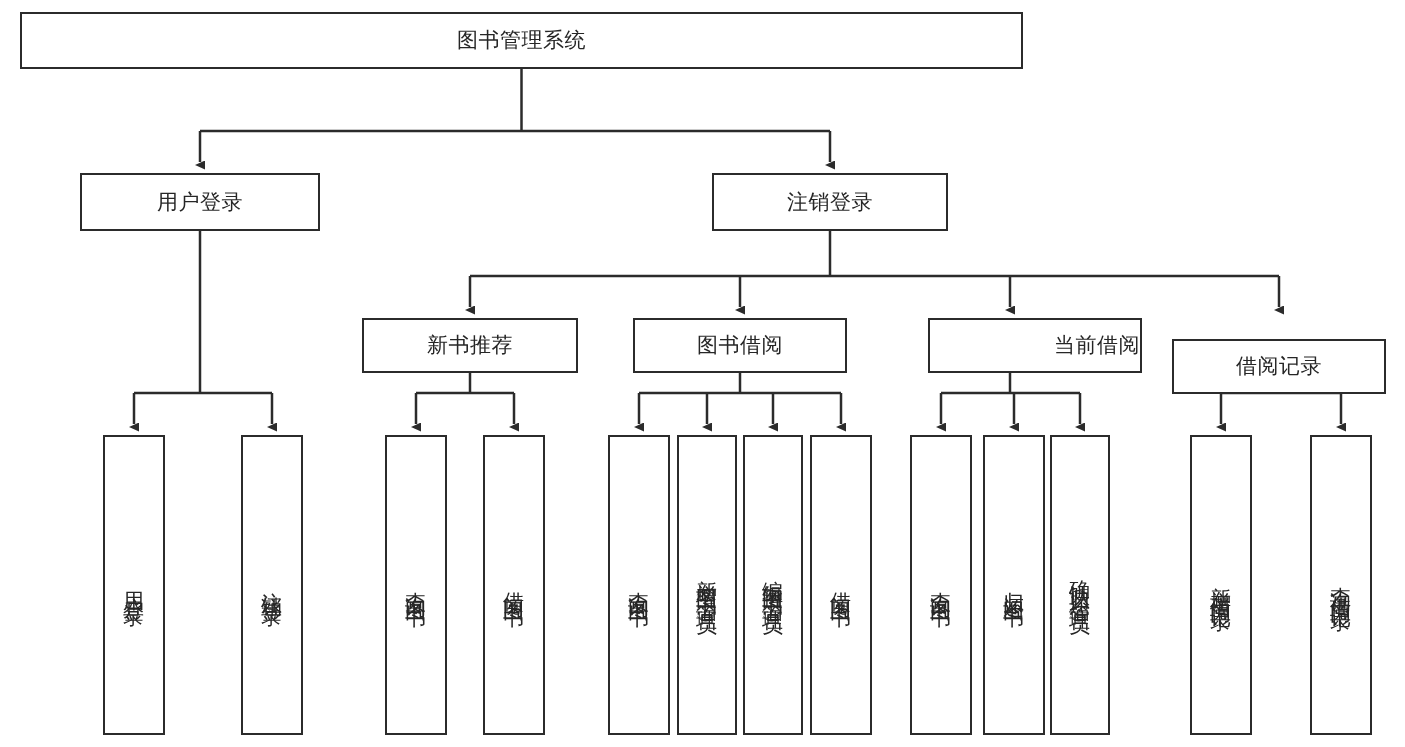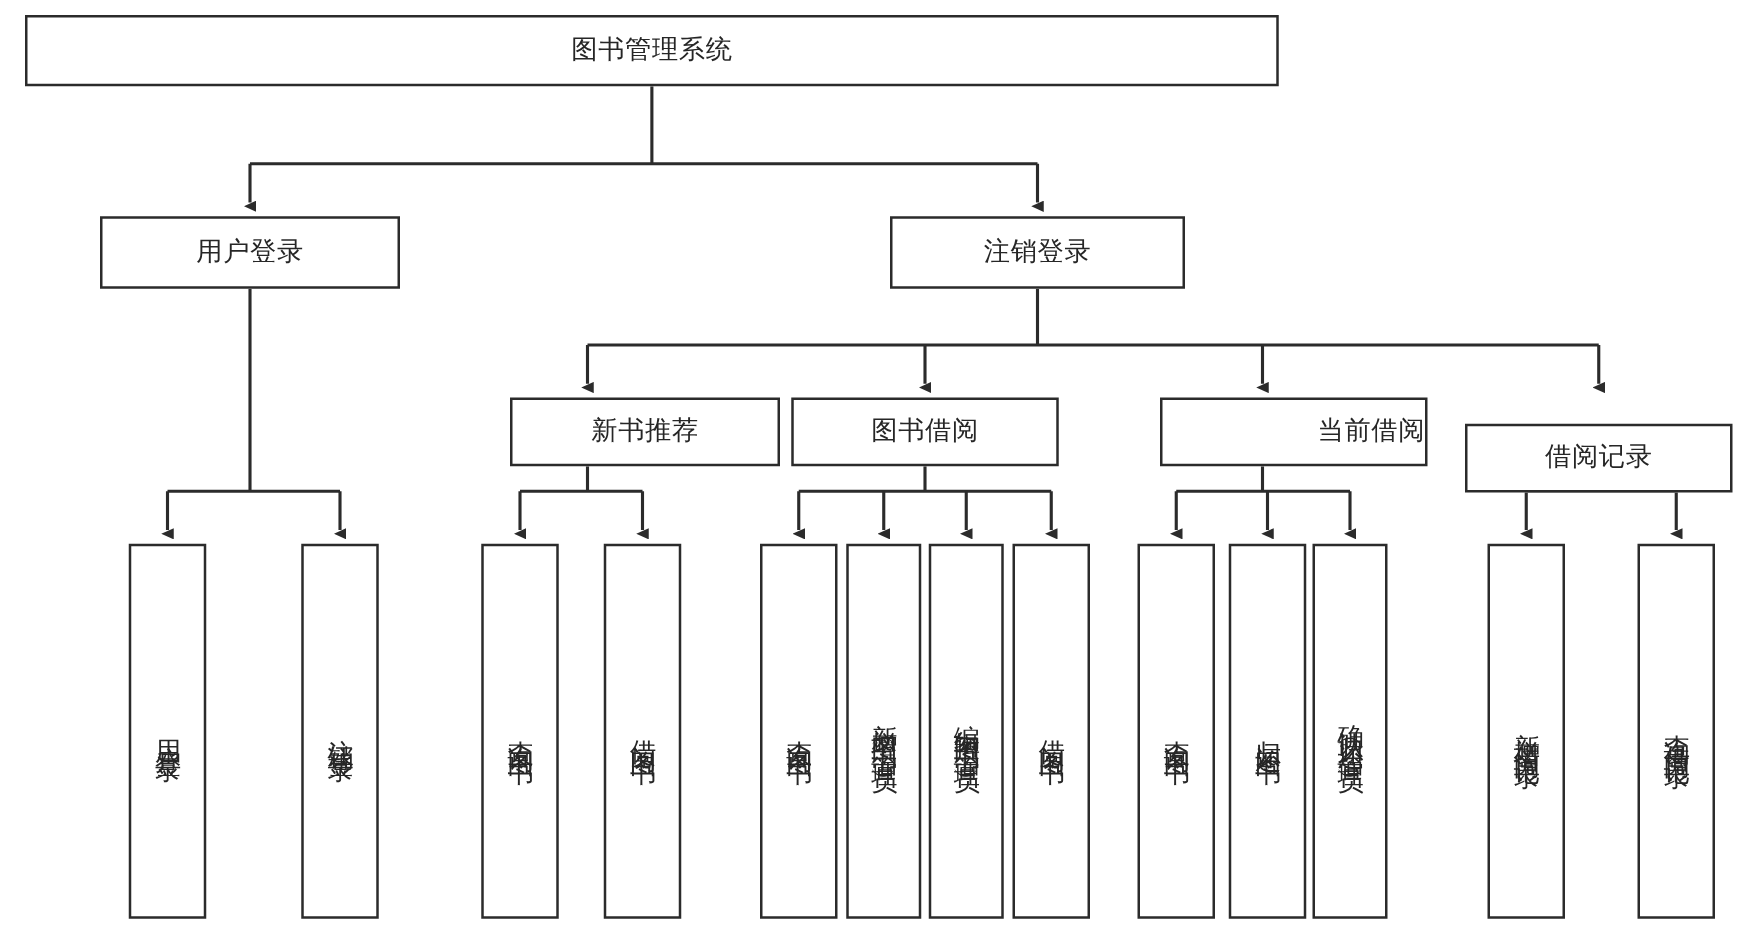--- a/index.html
+++ b/index.html
@@ -119,21 +119,21 @@
   <div id="node-layer">
       <div class="node" style="left: 20px; top: 12px; width: 1003px; height: 57px;">
         <span class="node-label">图书管理系统</span>
       </div>
       <div class="node" style="left: 80px; top: 173px; width: 240px; height: 58px;">
         <span class="node-label">用户登录</span>
       </div>
       <div class="node" style="left: 712px; top: 173px; width: 236px; height: 58px;">
         <span class="node-label">注销登录</span>
       </div>
-      <div class="node" style="left: 362px; top: 318px; width: 216px; height: 55px; margin-left: 46px;">
+      <div class="node" style="left: 362px; top: 318px; width: 216px; height: 55px;">
         <span class="node-label">新书推荐</span>
       </div>
       <div class="node" style="left: 633px; top: 318px; width: 214px; height: 55px;">
         <span class="node-label">图书借阅</span>
       </div>
       <div class="node" style="left: 928px; top: 318px; width: 214px; height: 55px; justify-content: flex-end;">
         <span class="node-label">当前借阅</span>
       </div>
       <div class="node" style="left: 1172px; top: 318px; width: 214px; height: 55px; margin-top: 21px;">
         <span class="node-label">借阅记录</span>

